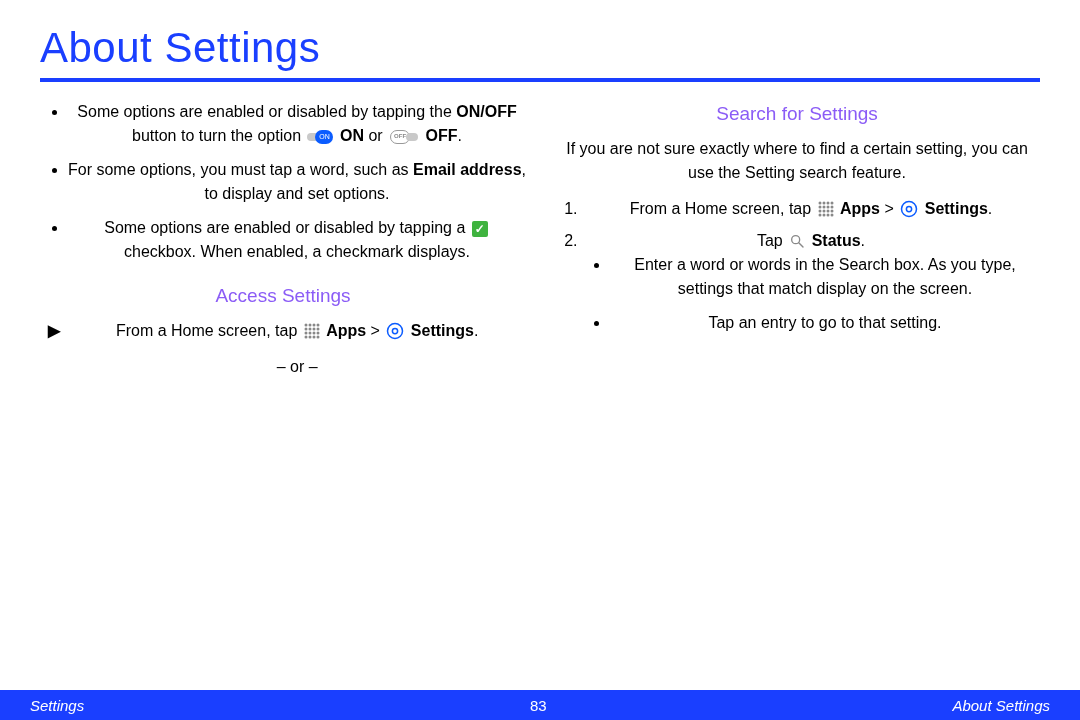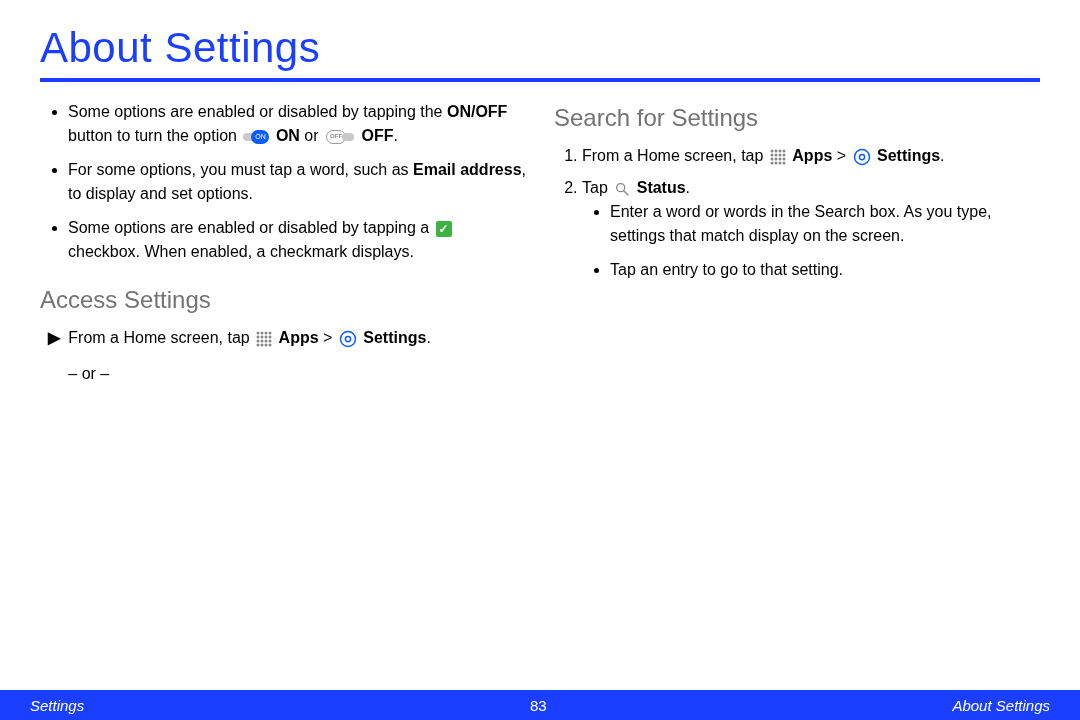--- a/index.html
+++ b/index.html
@@ -1,21 +1,21 @@
 <!DOCTYPE html>
 <html><head>
 <meta charset="utf-8">
 <style>
   * { box-sizing: border-box; margin: 0; padding: 0; }
   html, body { width: 1080px; height: 720px; font-family: Arial, Helvetica, sans-serif; background: #fff; position: relative; }
   .page { width: 1080px; height: 720px; padding: 24px 40px 0 40px; }
   h1.title { color: #1a3fff; font-weight: 400; font-size: 42px; letter-spacing: 0.5px; border-bottom: 4px solid #1a3fff; padding-bottom: 6px; margin-bottom: 18px; }
-  .cols { display: flex; gap: 28px; }
+  .cols { display: flex; gap: 28px; text-align: center; }
   .col { flex: 1 1 50%; font-size: 16px; line-height: 1.5; color: #000; }
-  h2.sub { color: #737373; font-weight: 400; font-size: 24px; margin-top: 18px; margin-bottom: 8px; }
+  h2.sub { color: #8b5cf6; font-weight: 400; font-size: 19px; margin-top: 18px; margin-bottom: 8px; }
   ul.bullets { list-style: disc; padding-left: 28px; margin-bottom: 14px; }
   ul.bullets > li { margin-bottom: 10px; }
   ol.steps { padding-left: 28px; margin-bottom: 8px; }
   ol.steps > li { margin-bottom: 8px; }
   .indent { padding-left: 28px; margin-bottom: 10px; }
   .arrow-block { display: flex; gap: 8px; margin-bottom: 8px; }
   .arrow-block .marker { font-weight: bold; padding-left: 8px; }
   .arrow-block .body { flex: 1; }
   strong { font-weight: bold; }
   .icon { display: inline-flex; align-items: center; justify-content: center; vertical-align: middle; margin: 0 2px; }
@@ -113,20 +113,21 @@
             </span>
             <strong>Settings</strong><span>.</span>
           </div>
           <div class="indent" style="padding-left:0; margin-top:12px;">– or –</div>
         </div>
       </div>
     </div>
 
     <div class="col">
       <h2 class="sub" style="margin-top:0;">Search for Settings</h2>
+      <p style="margin-bottom:12px;">If you are not sure exactly where to find a certain setting, you can use the Setting search feature.</p>
       <ol class="steps">
         <li>
           <span>From a Home screen, tap </span>
           <span class="icon apps-icon">
             <svg viewBox="0 0 16 16">
                 <g fill="#888">
                   <circle cx="2" cy="2" r="1.5"></circle>
                   <circle cx="6" cy="2" r="1.5"></circle>
                   <circle cx="10" cy="2" r="1.5"></circle>
                   <circle cx="14" cy="2" r="1.5"></circle>

